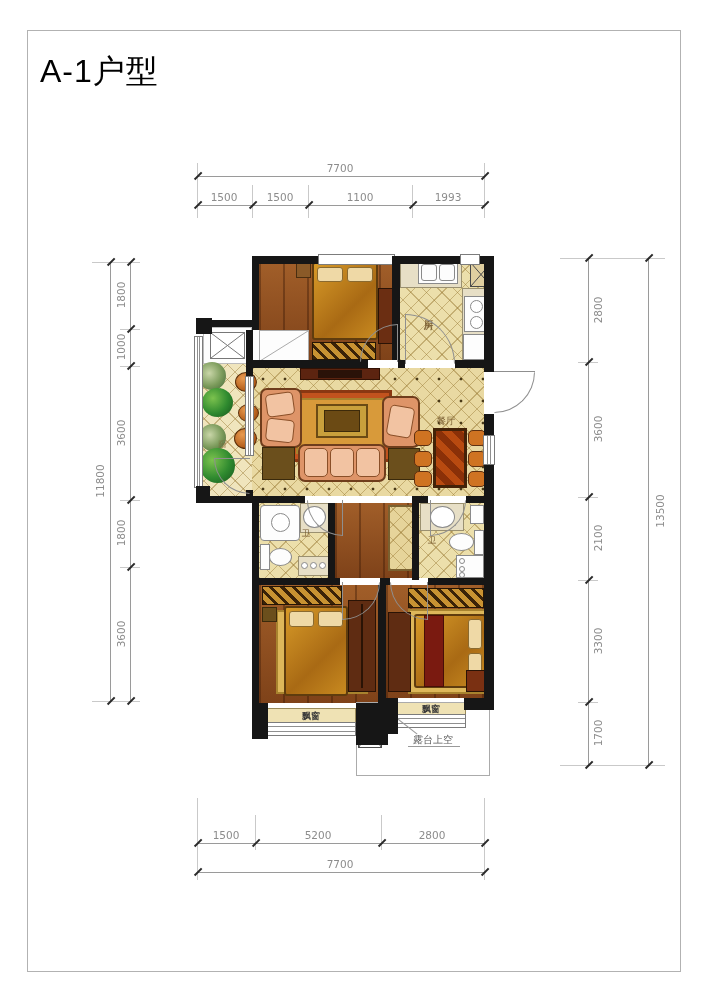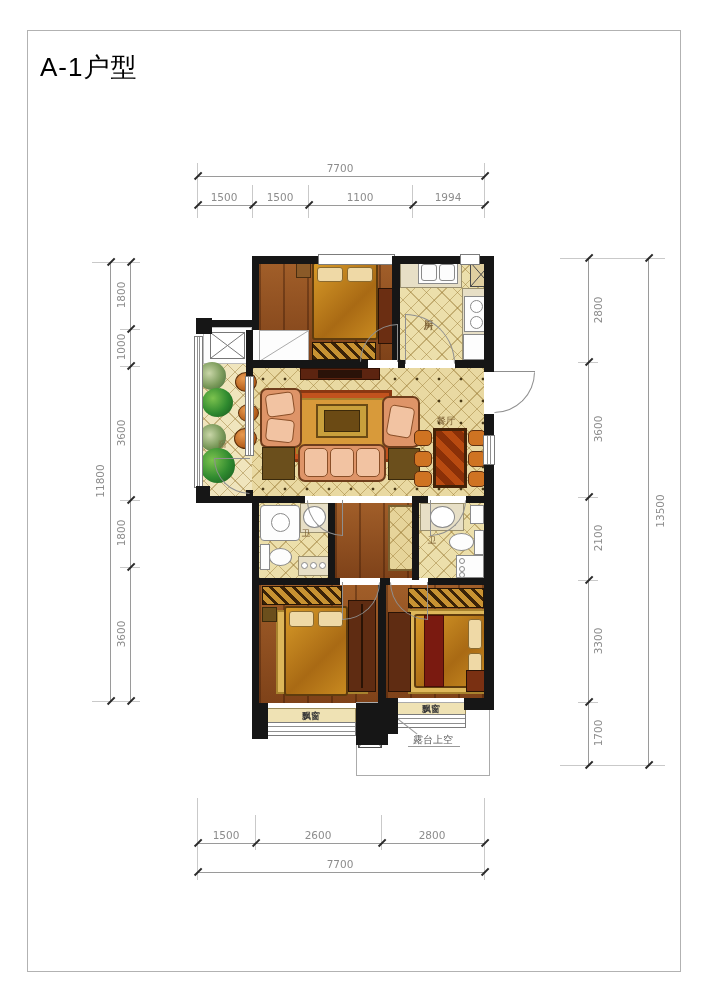--- a/index.html
+++ b/index.html
@@ -1,21 +1,21 @@
 <!DOCTYPE html>
 <html><head>
 <meta charset="utf-8">
 <style>
   * { box-sizing: border-box; margin: 0; padding: 0; }
   html,body { background:#fff; }
   .canvas { position:relative; width:707px; height:1000px; background:#fff; overflow:hidden;
             font-family:"DejaVu Sans", sans-serif; }
   .frame { position:absolute; left:27px; top:30px; width:654px; height:942px; border:1px solid #b2b2b2; }
   .title { position:absolute; left:40px; top:50px; font-family:"Liberation Sans", sans-serif;
-           font-size:26px; color:#000; letter-spacing:1px; }
+           font-size:32px; color:#000; letter-spacing:1px; }
   .abs { position:absolute; }
   .wall { position:absolute; background:#161616; }
   .dimline { position:absolute; background:#9a9a9a; }
   .extline { position:absolute; background:#c9c9c9; }
   .tick { position:absolute; width:10px; height:1.6px; background:#2a2a2a; transform:rotate(-45deg); }
   .dimtext { position:absolute; width:44px; text-align:center; font-size:10.5px; color:#8c8c8c; }
   .vtext { position:absolute; font-size:10.5px; color:#8c8c8c; transform:translate(-50%,-50%) rotate(-90deg); white-space:nowrap; }
   .roomlabel { position:absolute; font-size:9.5px; color:#7b5f33; transform:translate(-50%,-50%); white-space:nowrap; }
   .vroom { writing-mode:vertical-rl; }
   .tile { background-color:#ecdfab;
@@ -271,33 +271,33 @@
   <div class="dimtext" style="left:318px;top:162px;">7700</div>
   <div class="dimline" style="left:197px;top:205px;width:288px;height:1px;"></div>
   <div class="tick" style="left:193px;top:204px;"></div>
   <div class="tick" style="left:248px;top:204px;"></div>
   <div class="tick" style="left:304px;top:204px;"></div>
   <div class="tick" style="left:408px;top:204px;"></div>
   <div class="tick" style="left:480px;top:204px;"></div>
   <div class="dimtext" style="left:202px;top:191px;">1500</div>
   <div class="dimtext" style="left:258px;top:191px;">1500</div>
   <div class="dimtext" style="left:338px;top:191px;">1100</div>
-  <div class="dimtext" style="left:426px;top:191px;">1994</div>
+  <div class="dimtext" style="left:426px;top:191px;">1993</div>
 
   <div class="extline" style="left:197px;top:798px;width:1px;height:82px;"></div>
   <div class="extline" style="left:255px;top:815px;width:1px;height:35px;"></div>
   <div class="extline" style="left:381px;top:815px;width:1px;height:35px;"></div>
   <div class="extline" style="left:484px;top:798px;width:1px;height:82px;"></div>
   <div class="dimline" style="left:197px;top:843px;width:288px;height:1px;"></div>
   <div class="tick" style="left:193px;top:842px;"></div>
   <div class="tick" style="left:251px;top:842px;"></div>
   <div class="tick" style="left:377px;top:842px;"></div>
   <div class="tick" style="left:480px;top:842px;"></div>
   <div class="dimtext" style="left:204px;top:829px;">1500</div>
-  <div class="dimtext" style="left:296px;top:829px;">2600</div>
+  <div class="dimtext" style="left:296px;top:829px;">5200</div>
   <div class="dimtext" style="left:410px;top:829px;">2800</div>
   <div class="dimline" style="left:197px;top:872px;width:288px;height:1px;"></div>
   <div class="tick" style="left:193px;top:871px;"></div>
   <div class="tick" style="left:480px;top:871px;"></div>
   <div class="dimtext" style="left:318px;top:858px;">7700</div>
 
   <div class="extline" style="left:92px;top:262px;width:48px;height:1px;"></div>
   <div class="extline" style="left:120px;top:329px;width:20px;height:1px;"></div>
   <div class="extline" style="left:120px;top:366px;width:20px;height:1px;"></div>
   <div class="extline" style="left:120px;top:500px;width:20px;height:1px;"></div>

